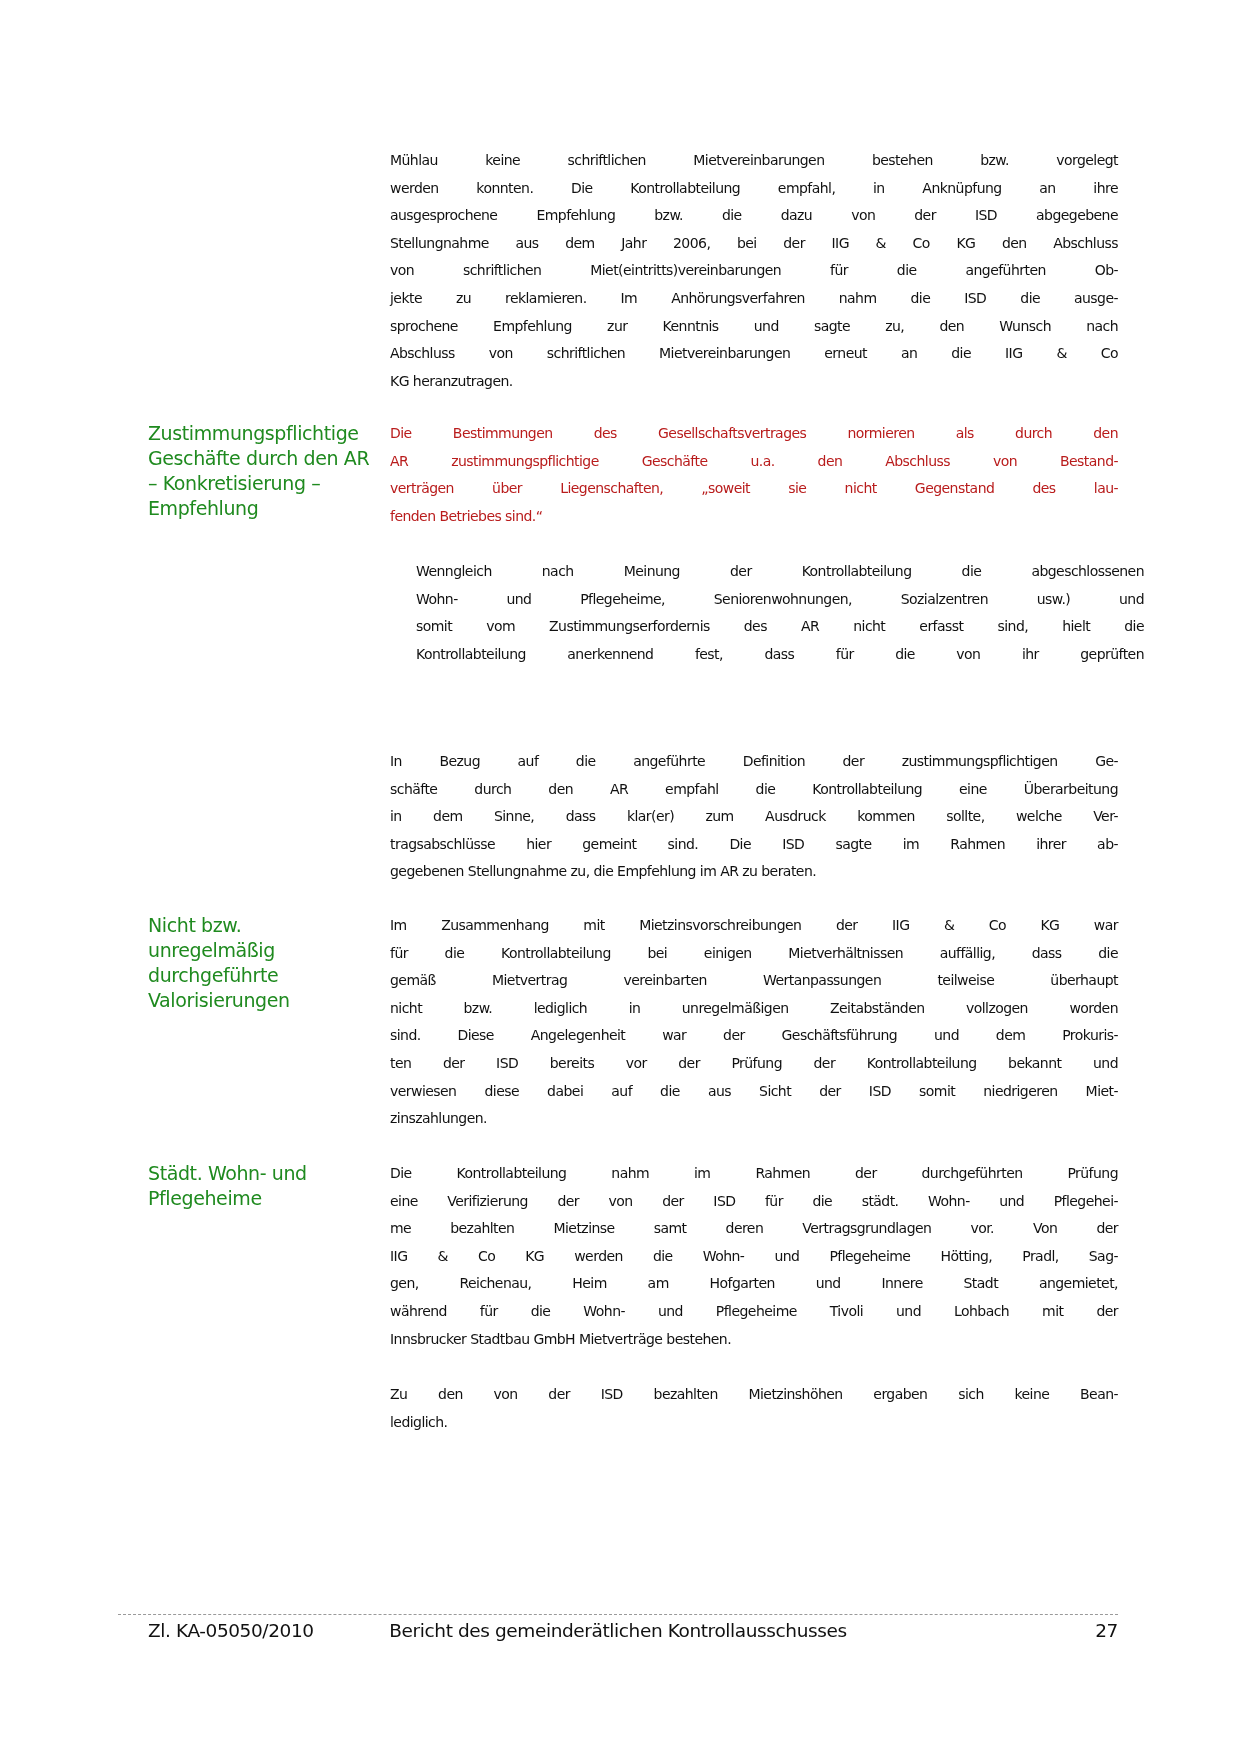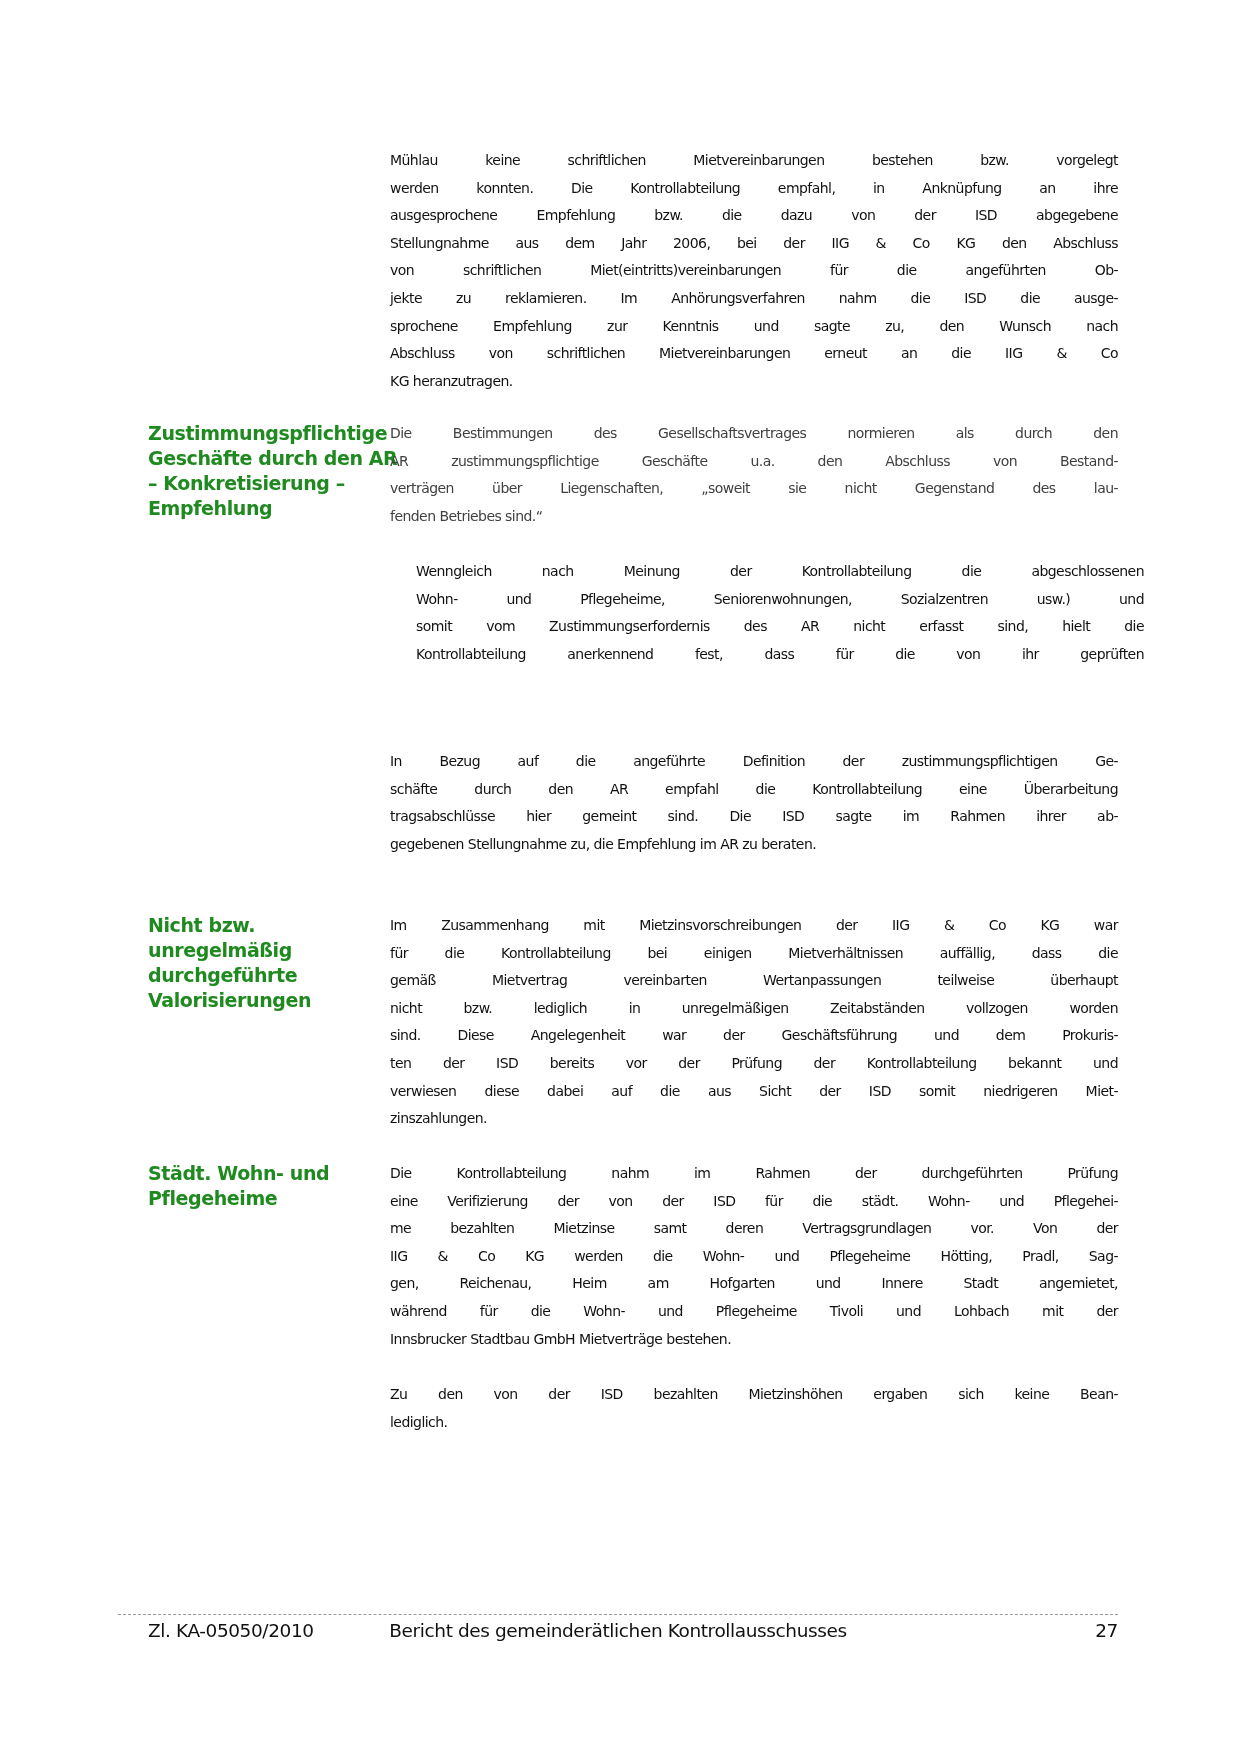--- a/index.html
+++ b/index.html
@@ -1,20 +1,20 @@
 <!DOCTYPE html>
 <html><head>
 <meta charset="utf-8">
 <style>
   html, body { margin: 0; padding: 0; background: #ffffff; }
   body { width: 1240px; height: 1755px; position: relative; overflow: hidden;
          font-family: "DejaVu Sans", sans-serif; color: #111111; }
   .note { position: absolute; left: 148px; width: 230px; color: #1f8a1f;
           font-size: 19px; line-height: 25px; letter-spacing: -0.4px; }
-  .note span { display: block; white-space: nowrap; font-weight: bold; }
+  .note span { display: block; white-space: nowrap; }
   .para { position: absolute; left: 390px; width: 728px;
           font-size: 14px; line-height: 27.6px; letter-spacing: -0.55px; }
   .para .ln { display: block; white-space: nowrap; text-align: justify; text-align-last: justify; height: 27.6px; overflow: visible; }
   .para .ln.last { text-align-last: left; }
   .footer-rule { position: absolute; left: 118px; width: 1000px; top: 1614px;
                  border-top: 1.5px dashed #9a9a9a; height: 0; }
   .footer { position: absolute; left: 118px; width: 1000px; top: 1620px; height: 26px;
             font-size: 18.5px; letter-spacing: -0.4px; color: #111; }
   .footer .left { position: absolute; left: 30px; top: 0; }
   .footer .center { position: absolute; left: 0; right: 0; text-align: center; top: 0; }
@@ -36,37 +36,38 @@
     <span class="ln">Abschluss von schriftlichen Mietvereinbarungen erneut an die IIG &amp; Co</span>
     <span class="ln last">KG heranzutragen.</span>
   </div>
 
   <div class="note" style="top: 421px; color: rgb(31, 138, 31);">
     <span>Zustimmungspflichtige</span>
     <span>Geschäfte durch den AR</span>
     <span>– Konkretisierung –</span>
     <span>Empfehlung</span>
   </div>
-  <div class="para" style="top: 420px; color: #404040;">
+  <div class="para" style="top: 420px; color: #b91c1c;">
     <span class="ln">Die Bestimmungen des Gesellschaftsvertrages normieren als durch den</span>
     <span class="ln">AR zustimmungspflichtige Geschäfte u.a. den Abschluss von Bestand-</span>
     <span class="ln">verträgen über Liegenschaften, „soweit sie nicht Gegenstand des lau-</span>
     <span class="ln last">fenden Betriebes sind.“</span>
   </div>
 
   <div class="para" style="top: 558px; color: rgb(17, 17, 17); margin-left: 26px;">
     <span class="ln">Wenngleich nach Meinung der Kontrollabteilung die abgeschlossenen</span>
     <span class="ln">Wohn- und Pflegeheime, Seniorenwohnungen, Sozialzentren usw.) und</span>
     <span class="ln">somit vom Zustimmungserfordernis des AR nicht erfasst sind, hielt die</span>
     <span class="ln">Kontrollabteilung anerkennend fest, dass für die von ihr geprüften</span>
   </div>
 
   <div class="para" style="top: 748px; color: rgb(17, 17, 17);">
     <span class="ln">In Bezug auf die angeführte Definition der zustimmungspflichtigen Ge-</span>
     <span class="ln">schäfte durch den AR empfahl die Kontrollabteilung eine Überarbeitung</span>
+    <span class="ln">in dem Sinne, dass klar(er) zum Ausdruck kommen sollte, welche Ver-</span>
     <span class="ln">tragsabschlüsse hier gemeint sind. Die ISD sagte im Rahmen ihrer ab-</span>
     <span class="ln last">gegebenen Stellungnahme zu, die Empfehlung im AR zu beraten.</span>
   </div>
 
   <div class="note" style="top: 913px; color: rgb(31, 138, 31);">
     <span>Nicht bzw.</span>
     <span>unregelmäßig</span>
     <span>durchgeführte</span>
     <span>Valorisierungen</span>
   </div>

